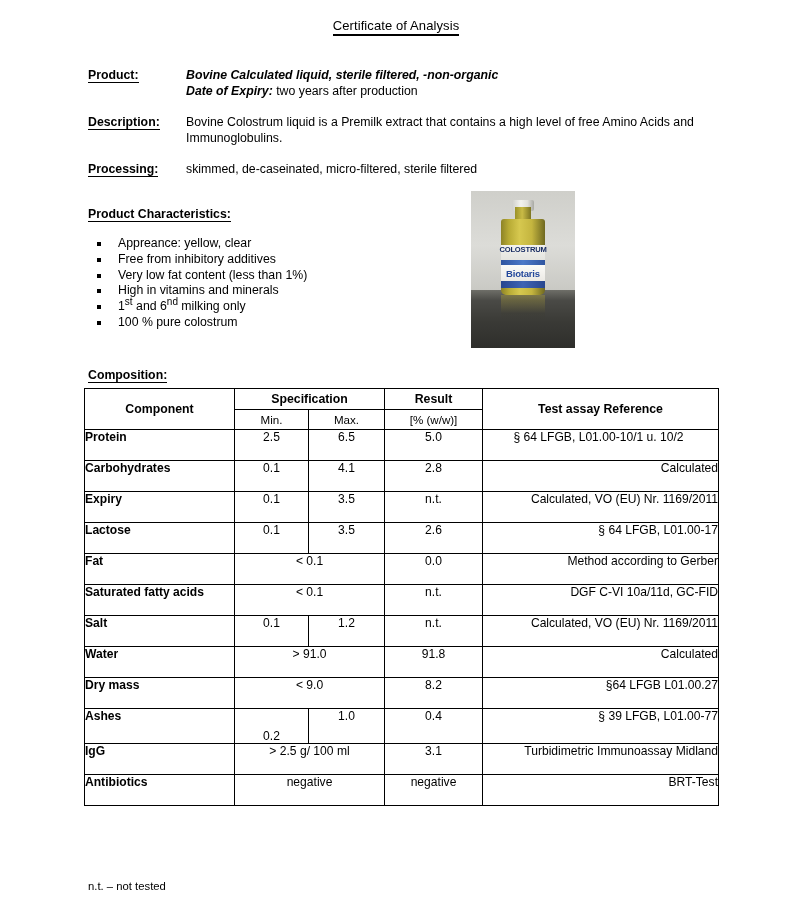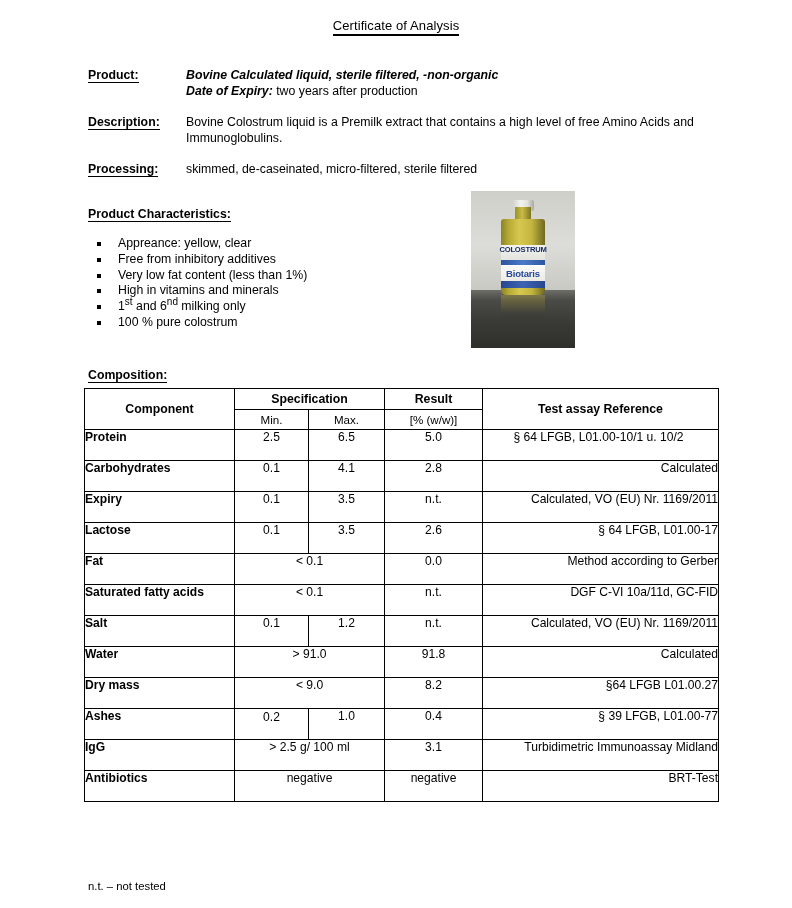--- a/index.html
+++ b/index.html
@@ -212,21 +212,21 @@
   td.comp {
     font-weight: bold;
     padding: 4px 0 0 5px;
     white-space: nowrap;
   }
   td.num {
     text-align: center;
     vertical-align: bottom;
     padding-bottom: 4px;
   }
-  td.num.hi { vertical-align: top; padding-top: 1px; padding-bottom: 0; }
+  td.num.hi { vertical-align: top; padding-top: 20px; padding-bottom: 0; }
   td.res {
     text-align: center;
     padding-top: 3px;
   }
   td.ref {
     text-align: right;
     padding: 3px 6px 0 4px;
   }
   td.ref.ctr { text-align: center; padding-right: 4px; }
   td.span2 {

